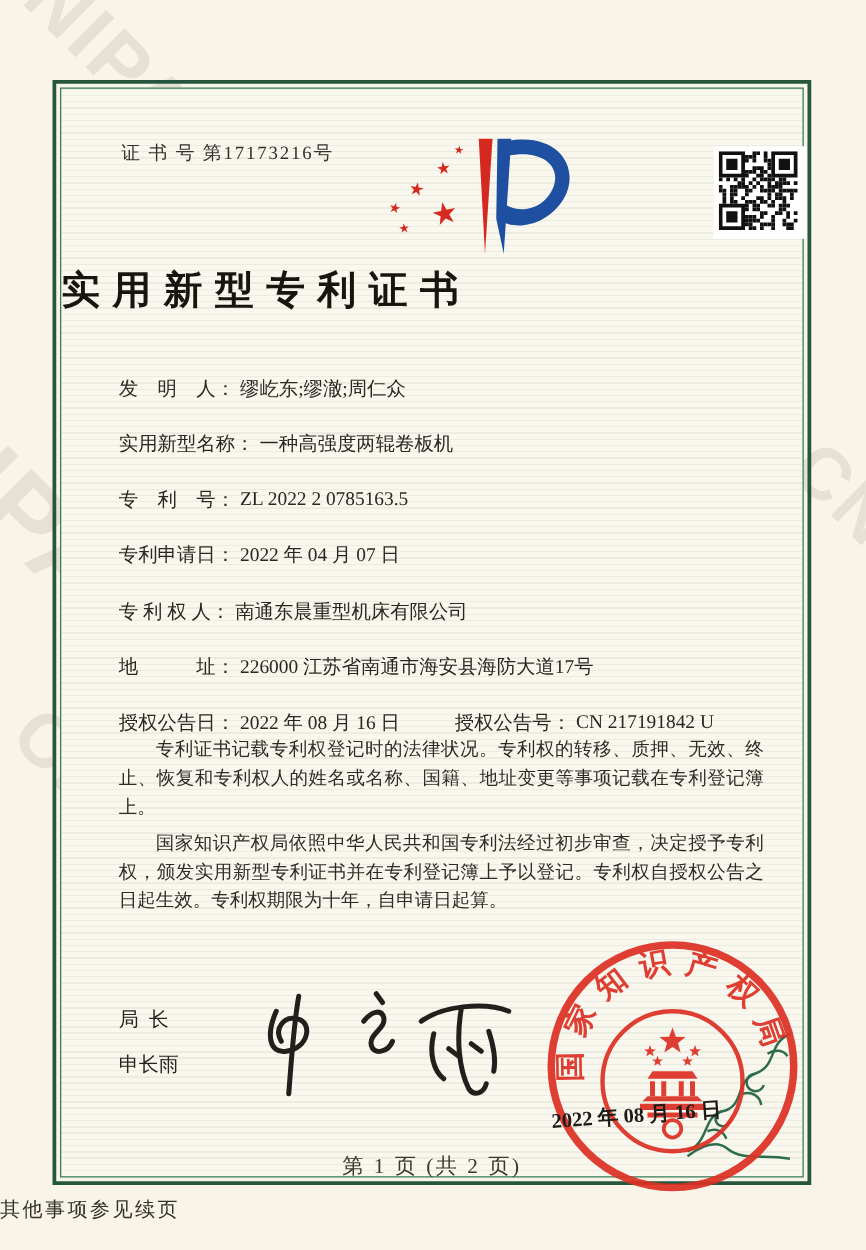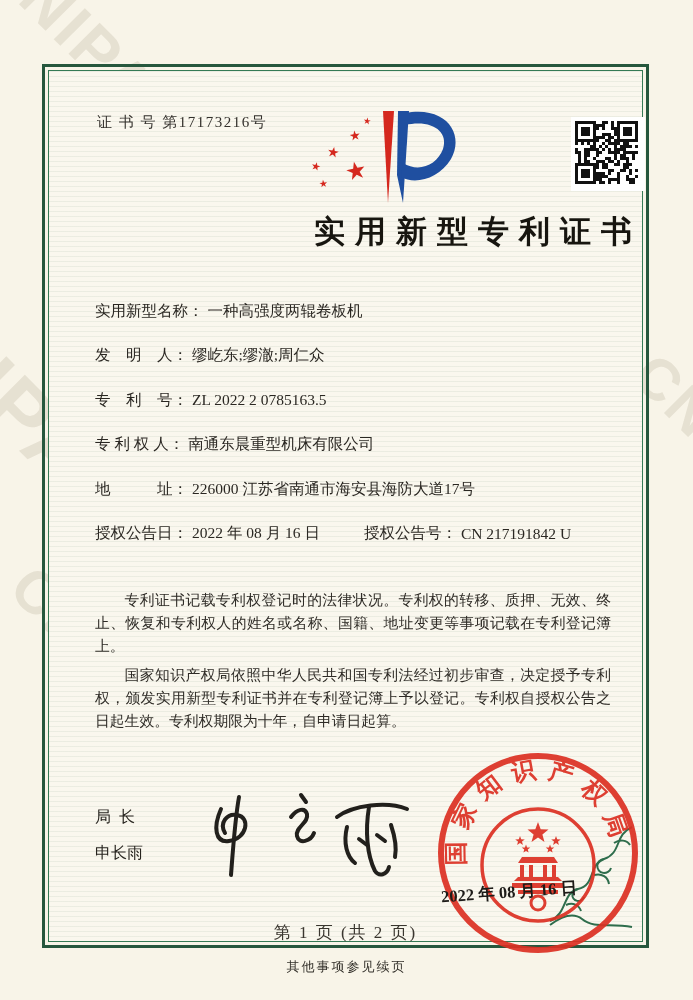--- a/index.html
+++ b/index.html
@@ -52,21 +52,21 @@
   .logo .star{
     position:absolute;color:#d5281e;line-height:1;
     font-family:"DejaVu Sans",sans-serif;
   }
   .qr{
     position:absolute;left:522px;top:46px;width:74px;height:74px;
     background:#fff;padding:4px;box-sizing:border-box;
   }
   .title{
     position:absolute;left:0;top:140px;width:100%;
-    text-align:right;
+    text-align:left;
     font-size:31px;font-weight:bold;color:#17150f;
     letter-spacing:10px;
   }
   .fields{
     position:absolute;left:46px;top:218px;width:520px;
     font-size:15.5px;color:#2a2722;
   }
   .frow{height:44.5px;display:flex;align-items:center;white-space:nowrap;}
   .flabel{color:#2a2722;}
   .fvalue{margin-left:4px;}
@@ -92,21 +92,21 @@
     font-size:16.5px;font-weight:bold;color:#1d1b18;
     transform:rotate(-4deg);white-space:nowrap;
   }
   .flourish{position:absolute;right:6px;bottom:6px;z-index:2;}
   .footer-page{
     position:absolute;left:0;top:850px;width:100%;
     text-align:center;font-size:17px;color:#3a362f;letter-spacing:2px;
   }
   .cont-note{
     position:absolute;left:0;top:958px;width:100%;
-    text-align:center;font-size:13px;color:#33302a;letter-spacing:2px;
+    font-size:16px;color:#33302a;letter-spacing:2px;
     z-index:1;
   }
 </style>
 </head>
 <body>
 
 <div class="page">
 
   <span class="wm" style="left:-34px;top:-12px;font-size:64px;">CNIPA</span>
   <span class="wm" style="left:396px;top:240px;font-size:56px;">CNIPA</span>
@@ -300,30 +300,34 @@
               <rect x="3" y="45" width="15" height="15" fill="#fff"></rect>
               <rect x="6" y="48" width="9" height="9" fill="#111"></rect>
             </g>
           </svg>
       </div>
 
       <div class="title">实用新型专利证书</div>
 
       <div class="fields">
         <div class="frow">
+          <span class="flabel">发　明　人：</span>
+          <span class="fvalue">缪屹东;缪澈;周仁众</span>
+        </div>
+        <div class="frow">
           <span class="flabel">实用新型名称：</span>
           <span class="fvalue">一种高强度两辊卷板机</span>
         </div>
         <div class="frow">
-          <span class="flabel">发　明　人：</span>
-          <span class="fvalue">缪屹东;缪澈;周仁众</span>
-        </div>
-        <div class="frow">
           <span class="flabel">专　利　号：</span>
           <span class="fvalue">ZL 2022 2 0785163.5</span>
+        </div>
+        <div class="frow">
+          <span class="flabel">专利申请日：</span>
+          <span class="fvalue">2022 年 04 月 07 日</span>
         </div>
         <div class="frow">
           <span class="flabel">专 利 权 人：</span>
           <span class="fvalue">南通东晨重型机床有限公司</span>
         </div>
         <div class="frow">
           <span class="flabel">地　　　址：</span>
           <span class="fvalue">226000 江苏省南通市海安县海防大道17号</span>
         </div>
         <div class="frow">

